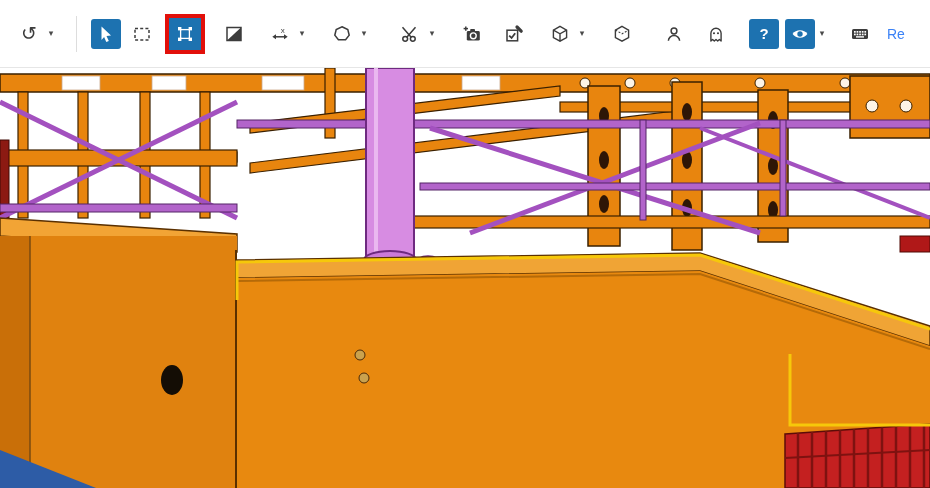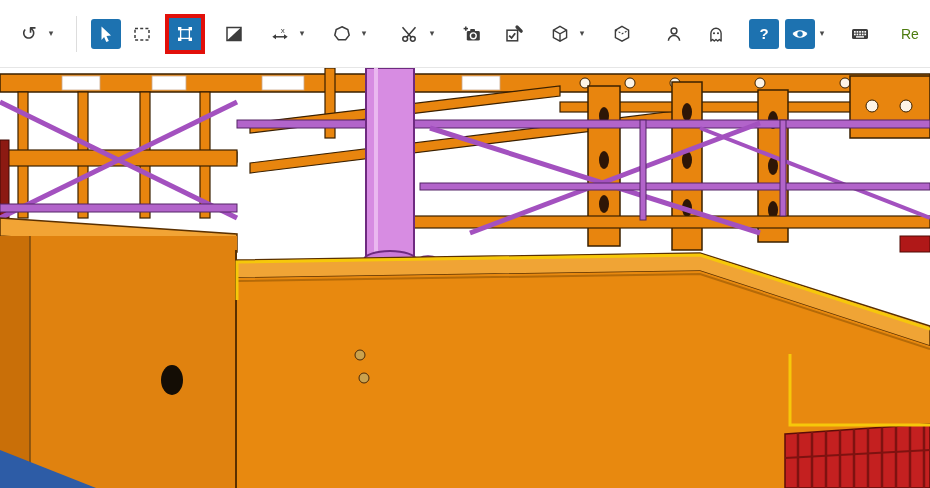--- a/index.html
+++ b/index.html
@@ -7,21 +7,21 @@
   .toolbar{display:flex;align-items:center;height:68px;width:930px;padding-left:14px;background:#ffffff;border-bottom:1px solid #e6e6e6;overflow:hidden}
   .btn{width:30px;height:30px;border:none;background:transparent;display:flex;align-items:center;justify-content:center;border-radius:3px;cursor:pointer;flex:0 0 auto}
   .btn.blue{background:#1d72b0}
   .glyph{font-size:19px;color:#3c3c3c;line-height:1}
   .caret{font-size:9px;color:#4a4a4a;width:14px;text-align:center;cursor:pointer;flex:0 0 auto;line-height:1}
   .group{display:flex;align-items:center;flex:0 0 auto}
   .sep{width:1px;height:36px;background:#ddd;margin-left:18px;flex:0 0 auto}
   .annotation-box{border:4px solid #e2100a;margin-left:8px;flex:0 0 auto}
   .annotation-box .btn{border-radius:0;width:32px;height:32px}
   .qmark{color:#fff;font-weight:bold;font-size:15px;line-height:1}
-  .re-label{color:#4d7c0f;font-size:14px;margin-left:26px;white-space:nowrap;flex:0 0 auto;cursor:pointer}
+  .re-label{color:#3b82f6;font-size:14px;margin-left:12px;white-space:nowrap;flex:0 0 auto;cursor:pointer}
   .ml6{margin-left:6px}.ml12{margin-left:12px}.ml14{margin-left:14px}
   .ml16{margin-left:16px}.ml18{margin-left:18px}.ml22{margin-left:22px}.ml24{margin-left:24px}
   .viewport{width:930px;height:420px;position:relative;cursor:crosshair;background:#fff}
   svg{display:block}
 </style>
 </head>
 <body>
 
 <div class="toolbar">
 

